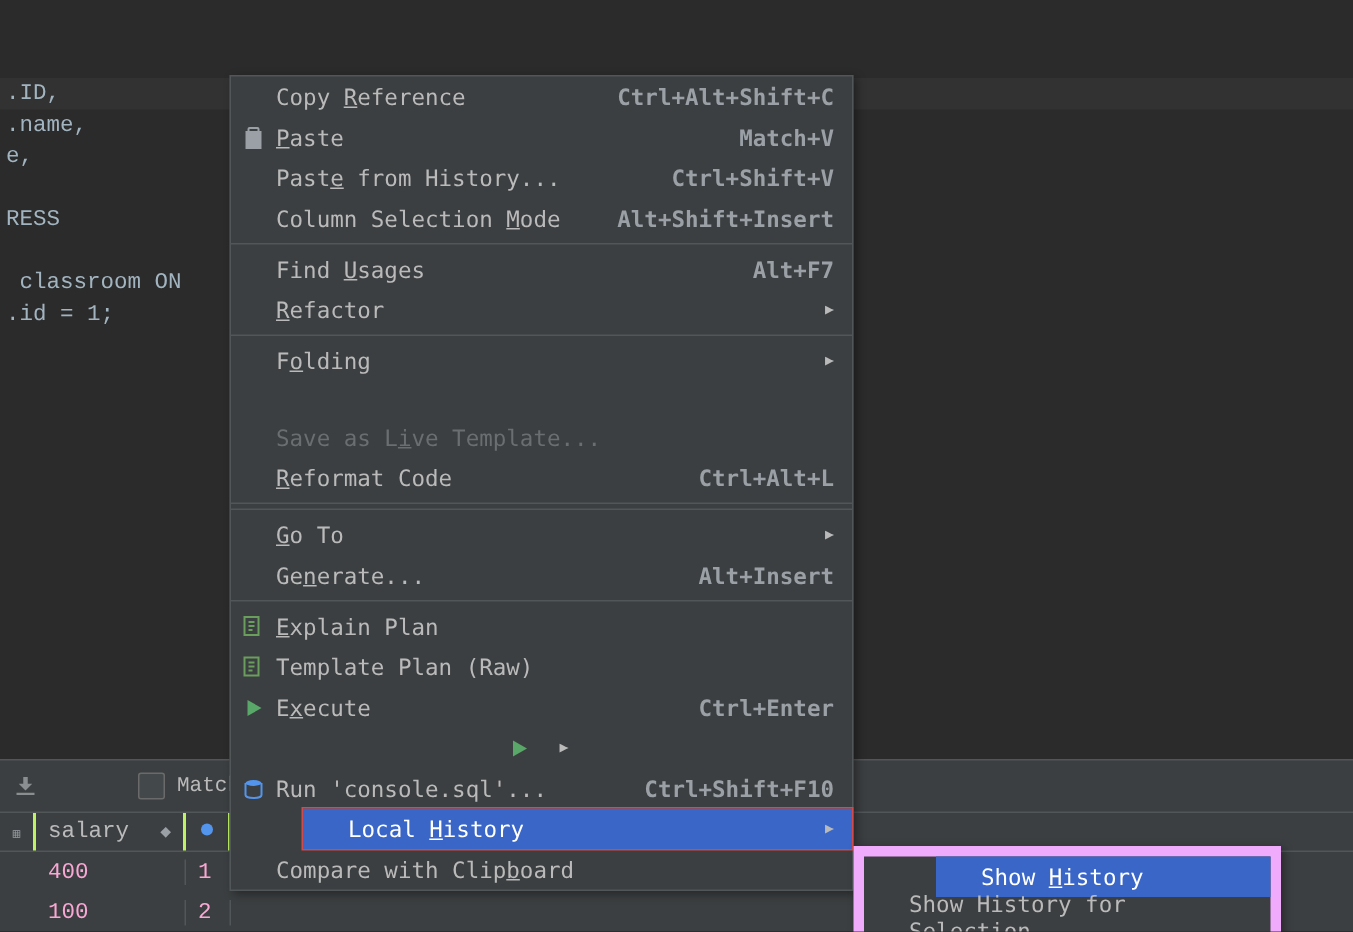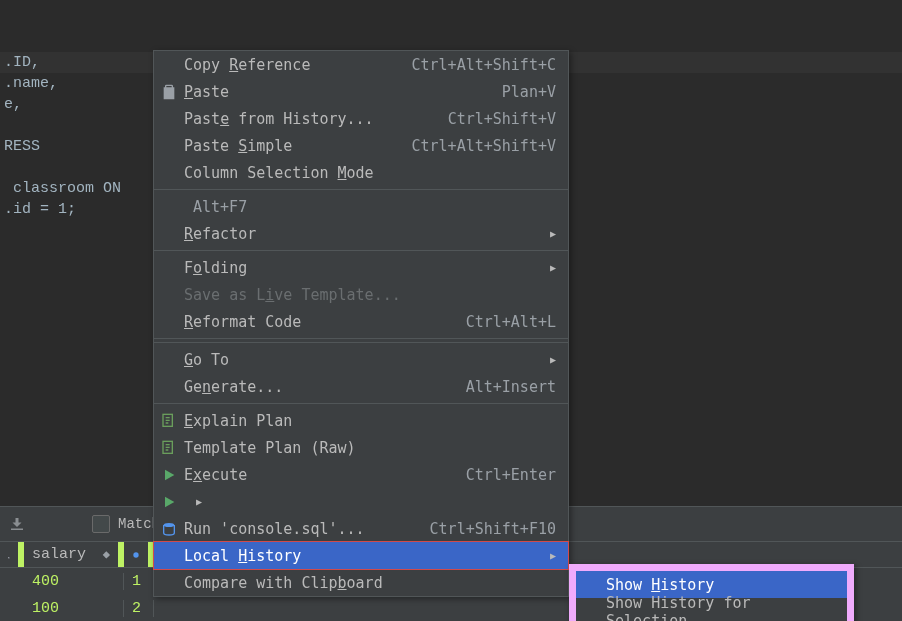--- a/index.html
+++ b/index.html
@@ -60,38 +60,38 @@
   display: flex;
   align-items: center;
   border-top: 1px solid #515658;
   border-bottom: 1px solid #515658;
 }
 .grid-col {
   padding: 0 8px;
   height: 100%;
   display: flex;
   align-items: center;
-  border-right: 6px solid #bef264;
+  border-right: 2px solid #bef264;
   color: #bababa;
 }
 .grid-col.c1 { width: 24px; justify-content: center; }
 .grid-col.c2 { width: 100px; }
 .grid-col.c3 { width: 30px; }
 .table-icon { width: 16px; height: 16px; color: #9aa0a6; }
 .sort-indicator { margin-left: auto; font-size: 12px; color: #9aa0a6; }
 
 .grid-row {
   height: 27px;
   display: flex;
   align-items: center;
 }
 .grid-row .cell {
   padding: 0 8px;
   border-right: 1px solid #515658;
-  color: #bef264;
+  color: #f9a8d4;
 }
 .grid-row .cell.c1 { width: 24px; }
 .grid-row .cell.c2 { width: 100px; }
 .grid-row .cell.c3 { width: 30px; }
 
 
 .context-menu {
   position: absolute;
   top: 50px;
   left: 153px;
@@ -102,41 +102,43 @@
   z-index: 100;
 }
 .menu-item {
   height: 27px;
   display: flex;
   align-items: center;
   padding-right: 12px;
   color: #bababa;
   position: relative;
   font-family: "Consolas", monospace;
+  justify-content: center;
 }
 .menu-item .icon-slot {
   width: 30px;
   display: flex;
   align-items: center;
   justify-content: center;
   flex-shrink: 0;
 }
 .menu-item .label { flex: 1; }
-.menu-item .shortcut { color: #9aa0a6; margin-left: 9px; }
+.menu-item .shortcut { color: #9aa0a6; margin-left: 9px; font-weight: bold; }
 .menu-item .submenu-arrow { color: #bababa; margin-left: 8px; width:10px; text-align:right;}
-.menu-item.disabled { color: #6a6e70; }
+.menu-item.disabled { color: #6a6e70; margin-top: 24px; }
 .menu-sep {
   height: 1px;
   background: #515658;
   margin: 3px 0;
 }
 .menu-item.highlighted {
   background: #3a66c7;
   color: #ffffff;
   outline: 1px solid #d24a4a;
+  margin-left: 48px;
 }
 .menu-item u { text-decoration: underline; }
 
 
 .sub-menu {
   position: absolute;
   top: 564px;
   left: 569px;
   width: 285px;
   background: #3c3f41;
@@ -216,39 +218,36 @@
       <span class="label">Copy <u>R</u>eference</span>
       <span class="shortcut">Ctrl+Alt+Shift+C</span>
     </div>
     <div class="menu-item">
       <span class="icon-slot">
         <svg viewBox="0 0 24 24" width="16" height="16" fill="#9aa0a6">
           <path d="M16 1H8a2 2 0 00-2 2v2H4v18h16V5h-2V3a2 2 0 00-2-2zm0 4H8V3h8v2z"></path>
         </svg>
       </span>
       <span class="label"><u>P</u>aste</span>
-      <span class="shortcut">Plan+V</span>
+      <span class="shortcut">Match+V</span>
     </div>
     <div class="menu-item">
       <span class="icon-slot"></span>
       <span class="label">Past<u>e</u> from History...</span>
       <span class="shortcut">Ctrl+Shift+V</span>
     </div>
     <div class="menu-item">
       <span class="icon-slot"></span>
-      <span class="label">Paste <u>S</u>imple</span>
-      <span class="shortcut">Ctrl+Alt+Shift+V</span>
-    </div>
-    <div class="menu-item">
-      <span class="icon-slot"></span>
       <span class="label">Column Selection <u>M</u>ode</span>
-    </div>
-    <div class="menu-sep"></div>
-    <div class="menu-item">
-      <span class="icon-slot"></span>
+      <span class="shortcut">Alt+Shift+Insert</span>
+    </div>
+    <div class="menu-sep"></div>
+    <div class="menu-item">
+      <span class="icon-slot"></span>
+      <span class="label">Find <u>U</u>sages</span>
       <span class="shortcut">Alt+F7</span>
     </div>
     <div class="menu-item">
       <span class="icon-slot"></span>
       <span class="label"><u>R</u>efactor</span>
       <span class="submenu-arrow" style="font-size: 10px;">▶</span>
     </div>
     <div class="menu-sep"></div>
     <div class="menu-item">
       <span class="icon-slot"></span>

